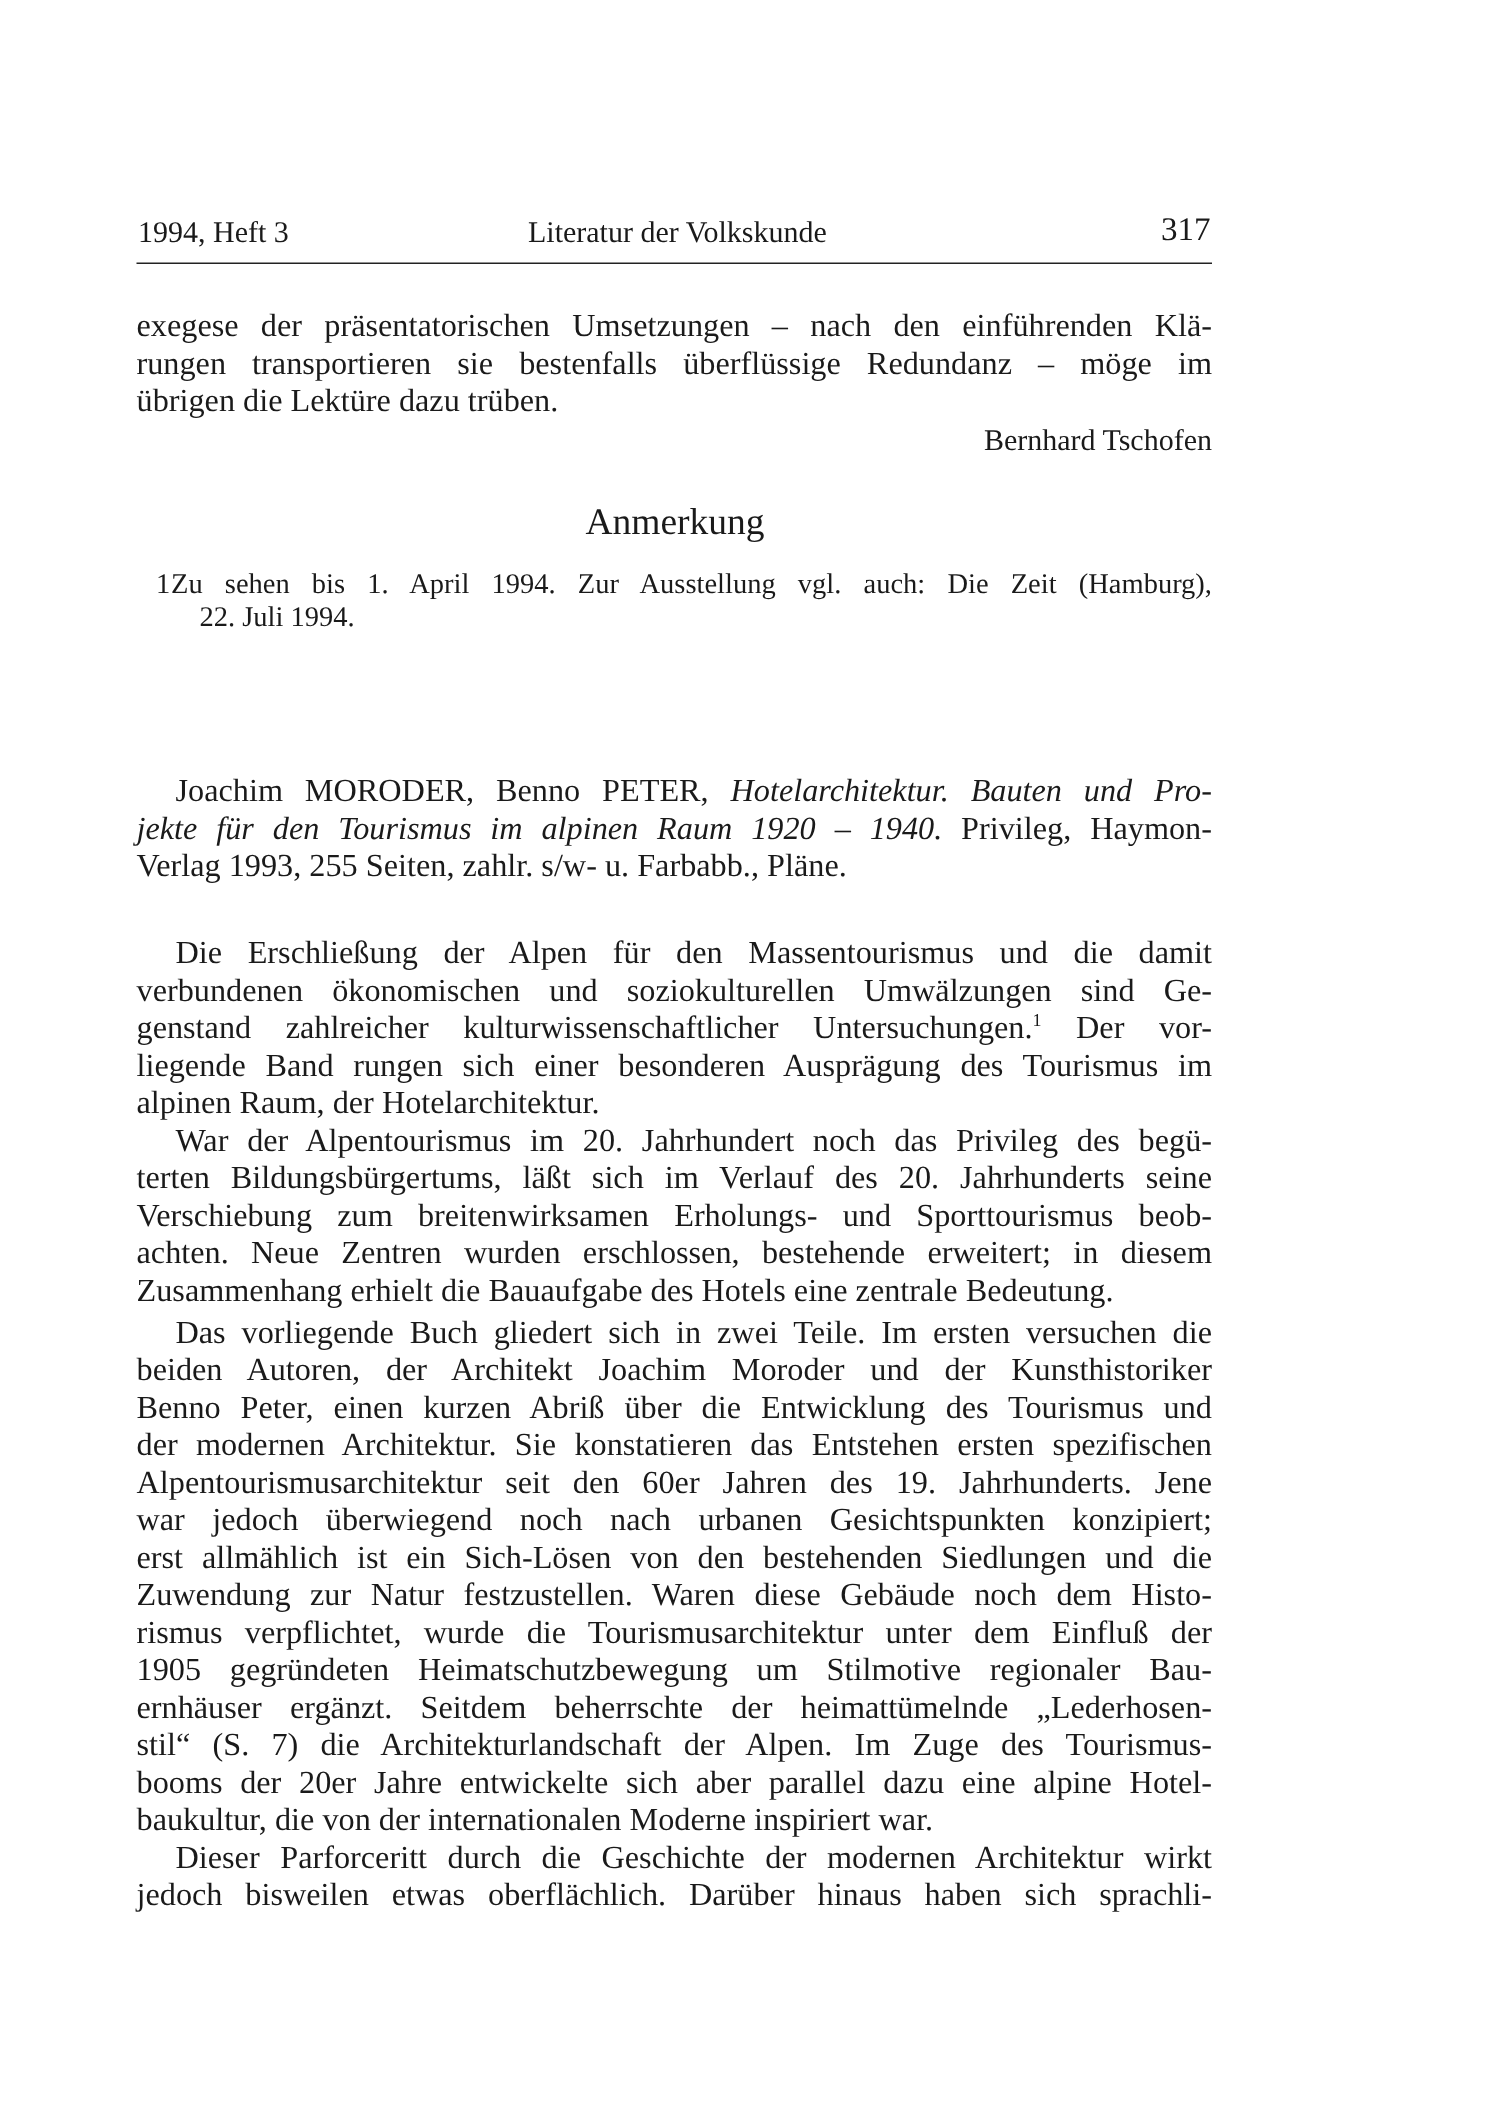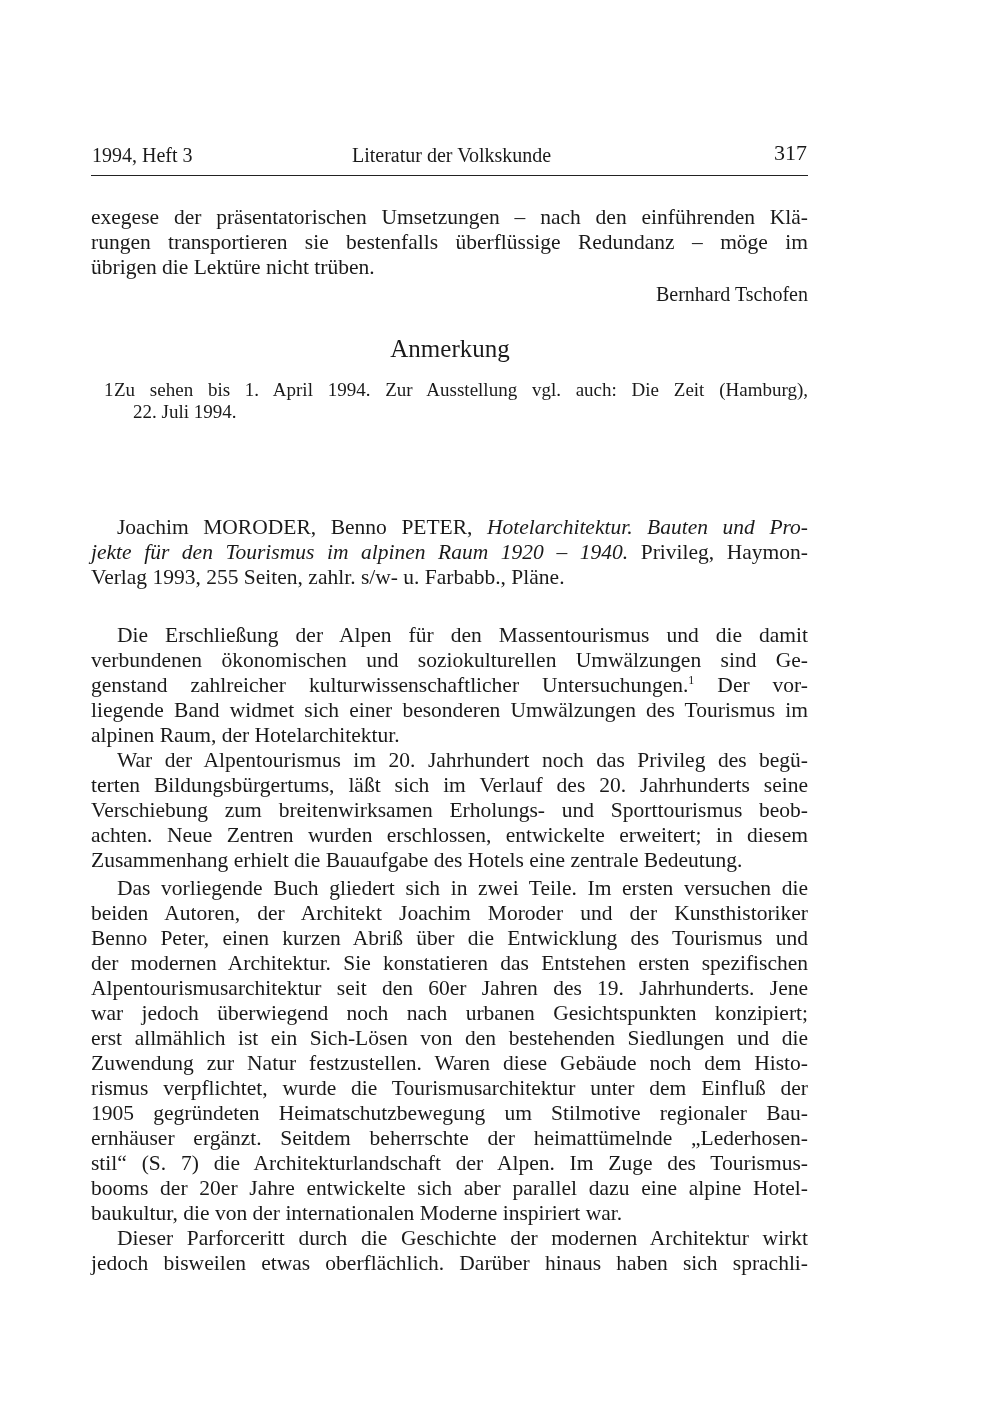--- a/index.html
+++ b/index.html
@@ -31,21 +31,21 @@
 <div>
   <span class="hdr hdr-left">1994, Heft 3</span>
   <span class="hdr hdr-center">Literatur der Volkskunde</span>
   <span class="hdr hdr-page">317</span>
 </div>
 <div class="rule"></div>
 
 <section>
   <div class="ln" style="top:205px">exegese der präsentatorischen Umsetzungen – nach den einführenden Klä-</div>
   <div class="ln" style="top:230px">rungen transportieren sie bestenfalls überflüssige Redundanz – möge im</div>
-  <div class="ln last" style="top:255px">übrigen die Lektüre nicht trüben.</div>
+  <div class="ln last" style="top:255px">übrigen die Lektüre dazu trüben.</div>
   <div class="sig" style="top:282px">Bernhard Tschofen</div>
 </section>
 
 <section>
   <div class="notes-title">Anmerkung</div>
   <span class="note note-num" style="top:379px">1</span>
   <div class="note note-text" style="left:114px;top:379px">Zu sehen bis 1. April 1994. Zur Ausstellung vgl. auch: Die Zeit (Hamburg),</div>
   <div class="note note-text last" style="top:401px">22. Juli 1994.</div>
 </section>
 
@@ -59,29 +59,29 @@
       <i>jekte für den Tourismus im alpinen Raum 1920 – 1940.</i>
       <span>Privileg, Haymon-</span>
     </div>
     <div class="ln last" style="top:565px">Verlag 1993, 255 Seiten, zahlr. s/w- u. Farbabb., Pläne.</div>
   </div>
 
   <div>
     <div class="ln indent" style="top:623px">Die Erschließung der Alpen für den Massentourismus und die damit</div>
     <div class="ln" style="top:648px">verbundenen ökonomischen und soziokulturellen Umwälzungen sind Ge-</div>
     <div class="ln" style="top:673px"><span>genstand zahlreicher kulturwissenschaftlicher Untersuchungen.</span><sup>1</sup><span> Der vor-</span></div>
-    <div class="ln" style="top:698px">liegende Band widmet sich einer besonderen Umwälzungen des Tourismus im</div>
+    <div class="ln" style="top:698px">liegende Band rungen sich einer besonderen Ausprägung des Tourismus im</div>
     <div class="ln last" style="top:723px">alpinen Raum, der Hotelarchitektur.</div>
   </div>
 
   <div>
     <div class="ln indent" style="top:748px">War der Alpentourismus im 20. Jahrhundert noch das Privileg des begü-</div>
     <div class="ln" style="top:773px">terten Bildungsbürgertums, läßt sich im Verlauf des 20. Jahrhunderts seine</div>
     <div class="ln" style="top:798px">Verschiebung zum breitenwirksamen Erholungs- und Sporttourismus beob-</div>
-    <div class="ln" style="top:823px">achten. Neue Zentren wurden erschlossen, entwickelte erweitert; in diesem</div>
+    <div class="ln" style="top:823px">achten. Neue Zentren wurden erschlossen, bestehende erweitert; in diesem</div>
     <div class="ln last" style="top:848px">Zusammenhang erhielt die Bauaufgabe des Hotels eine zentrale Bedeutung.</div>
   </div>
 
   <div>
     <div class="ln indent" style="top:876px">Das vorliegende Buch gliedert sich in zwei Teile. Im ersten versuchen die</div>
     <div class="ln" style="top:901px">beiden Autoren, der Architekt Joachim Moroder und der Kunsthistoriker</div>
     <div class="ln" style="top:926px">Benno Peter, einen kurzen Abriß über die Entwicklung des Tourismus und</div>
     <div class="ln" style="top:951px">der modernen Architektur. Sie konstatieren das Entstehen ersten spezifischen</div>
     <div class="ln" style="top:976px">Alpentourismusarchitektur seit den 60er Jahren des 19. Jahrhunderts. Jene</div>
     <div class="ln" style="top:1001px">war jedoch überwiegend noch nach urbanen Gesichtspunkten konzipiert;</div>

